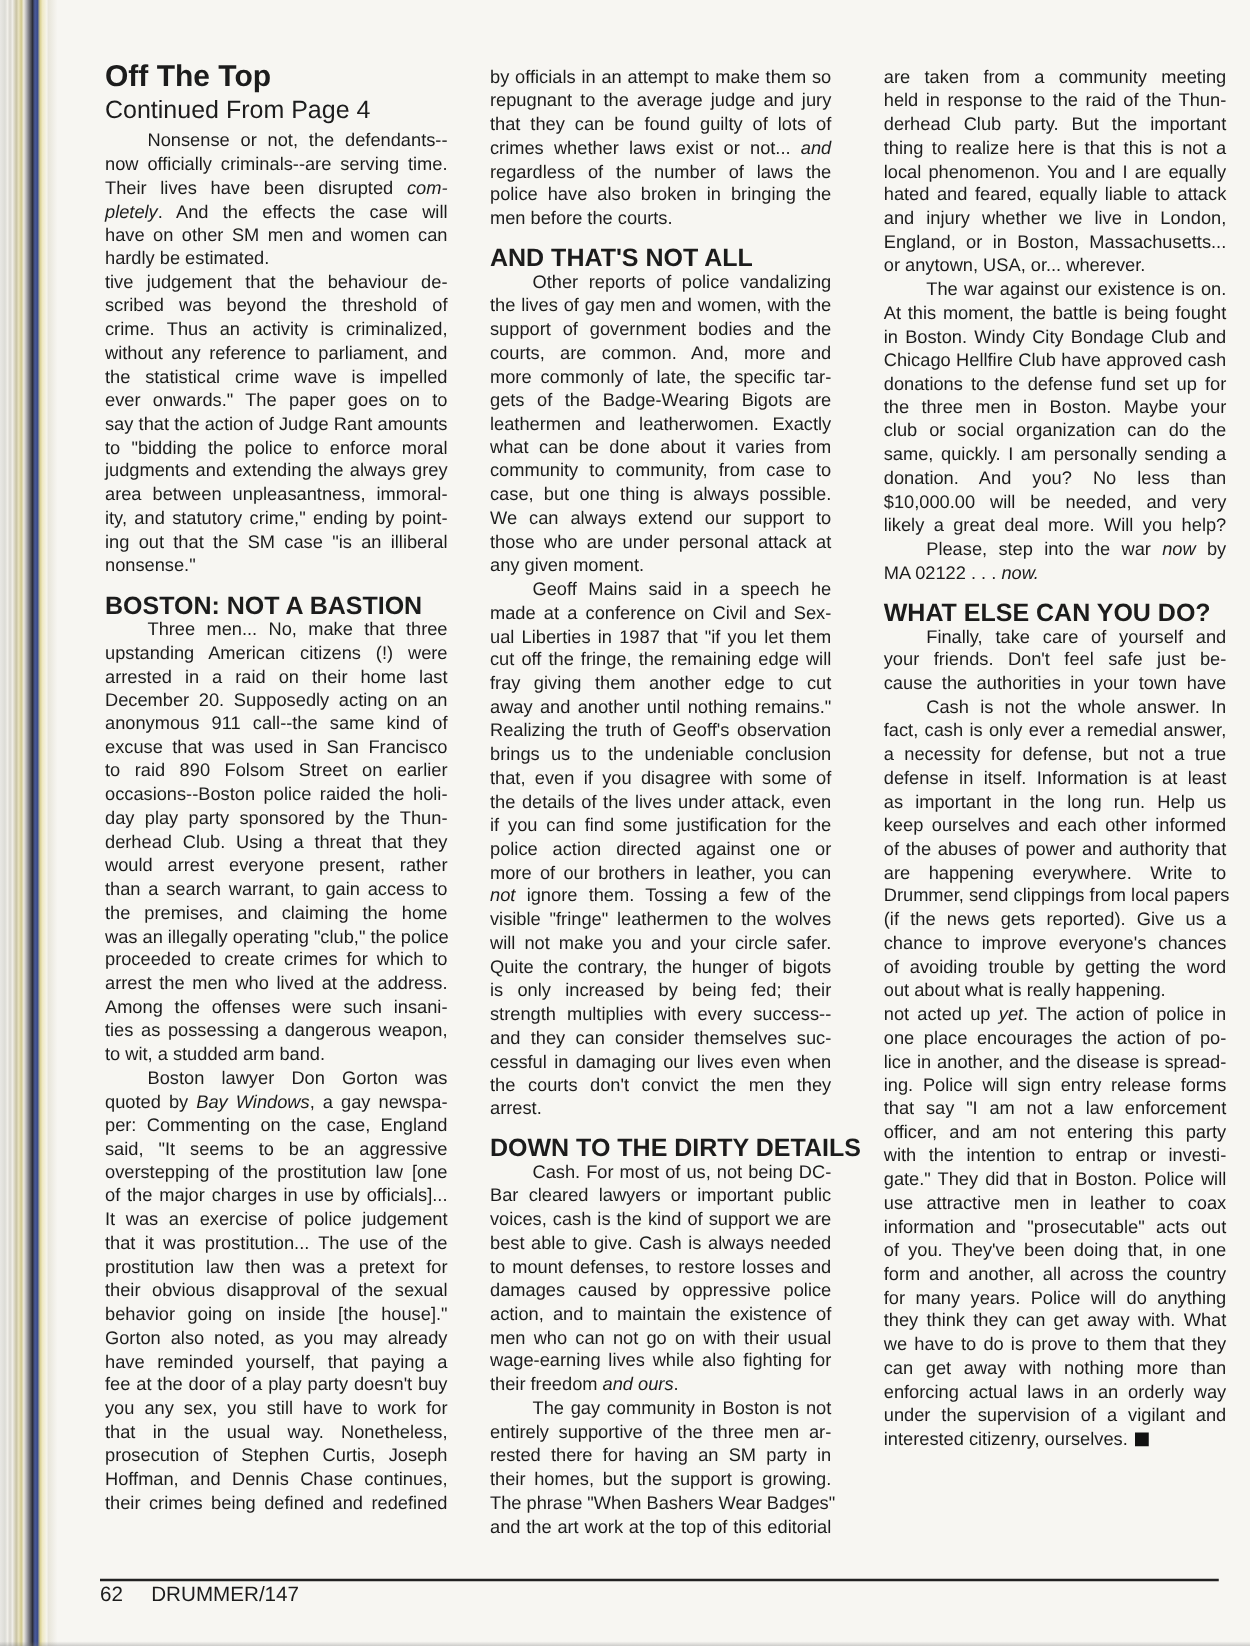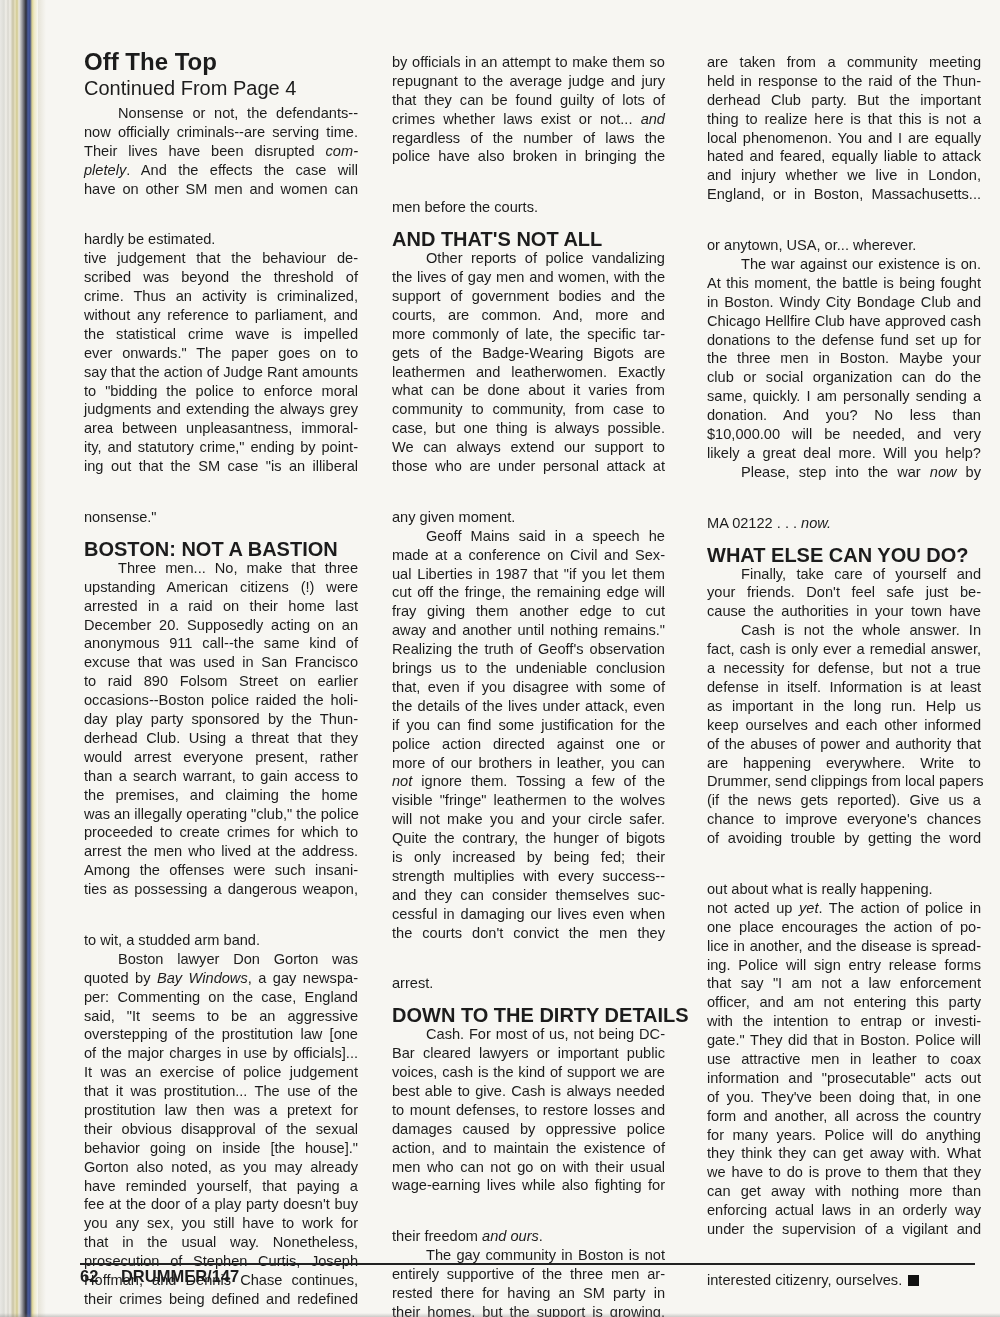--- a/index.html
+++ b/index.html
@@ -30,21 +30,21 @@
     font-size: 14.6px; line-height: 18.9px;
   }
   .col1 { left: 84px; width: 274px; }
   .col2 { left: 392px; width: 273px; top: 53px; }
   .col3 { left: 707px; width: 274px; top: 53px; }
 
   .ln {
     display: block; white-space: nowrap; text-align: justify;
     text-align-last: justify; height: 18.9px; overflow: visible;
   }
-  .ln.last { text-align-last: left; margin-top: 32px; }
+  .ln.last { text-align-last: left; }
   .ln.indent { padding-left: 34px; }
   .ln i { font-style: italic; }
 
   .title-main {
     font-weight: bold; font-size: 24px; line-height: 28px; margin: 0;
   }
   .title-sub {
     font-weight: normal; font-size: 20px; line-height: 24px; margin: 0 0 4px 0;
   }
   .subhead {
@@ -55,21 +55,21 @@
   .endmark {
     display: inline-block; width: 11px; height: 11px; background: #111;
     margin-left: 6px; vertical-align: -1px;
   }
   .footer-rule {
     position: absolute; left: 80px; top: 1263px; width: 895px; height: 2px;
     background: #222;
   }
   .footer {
     position: absolute; left: 80px; top: 1266px;
-    font-weight: bold; font-size: 16.5px; line-height: 20px; white-space: nowrap;
+    font-weight: normal; font-size: 16.5px; line-height: 20px; white-space: nowrap;
   }
   .footer .num { margin-right: 18px; }
   .bottom-shade {
     position: absolute; left: 0; bottom: 0; width: 1000px; height: 4px;
     background: linear-gradient(to bottom, rgba(0,0,0,0), rgba(120,120,120,0.35));
   }
 </style>
 </head>
 <body>
 

